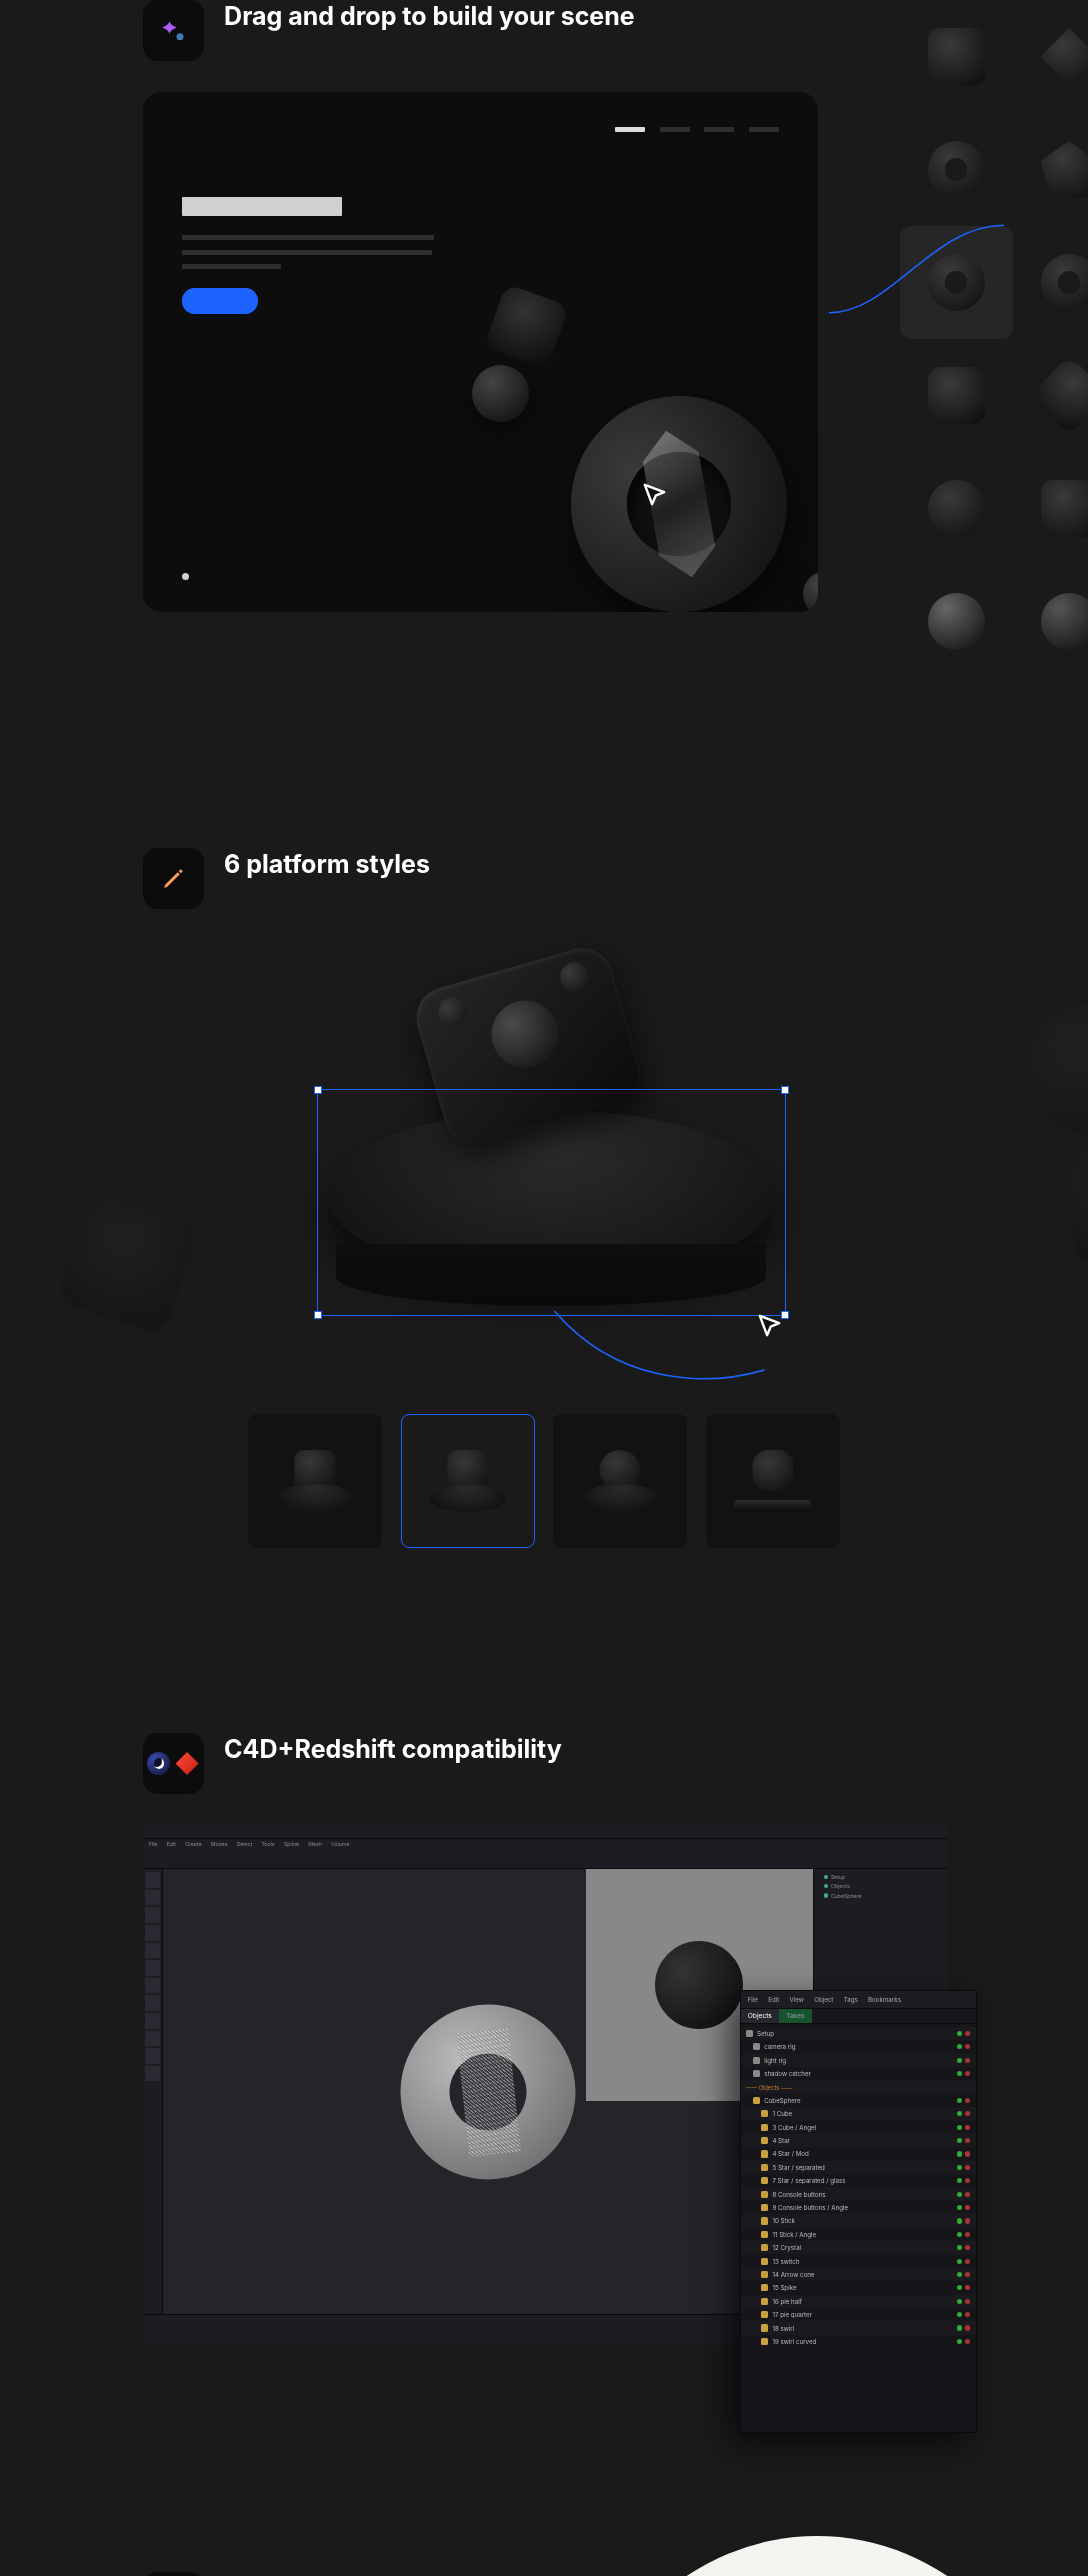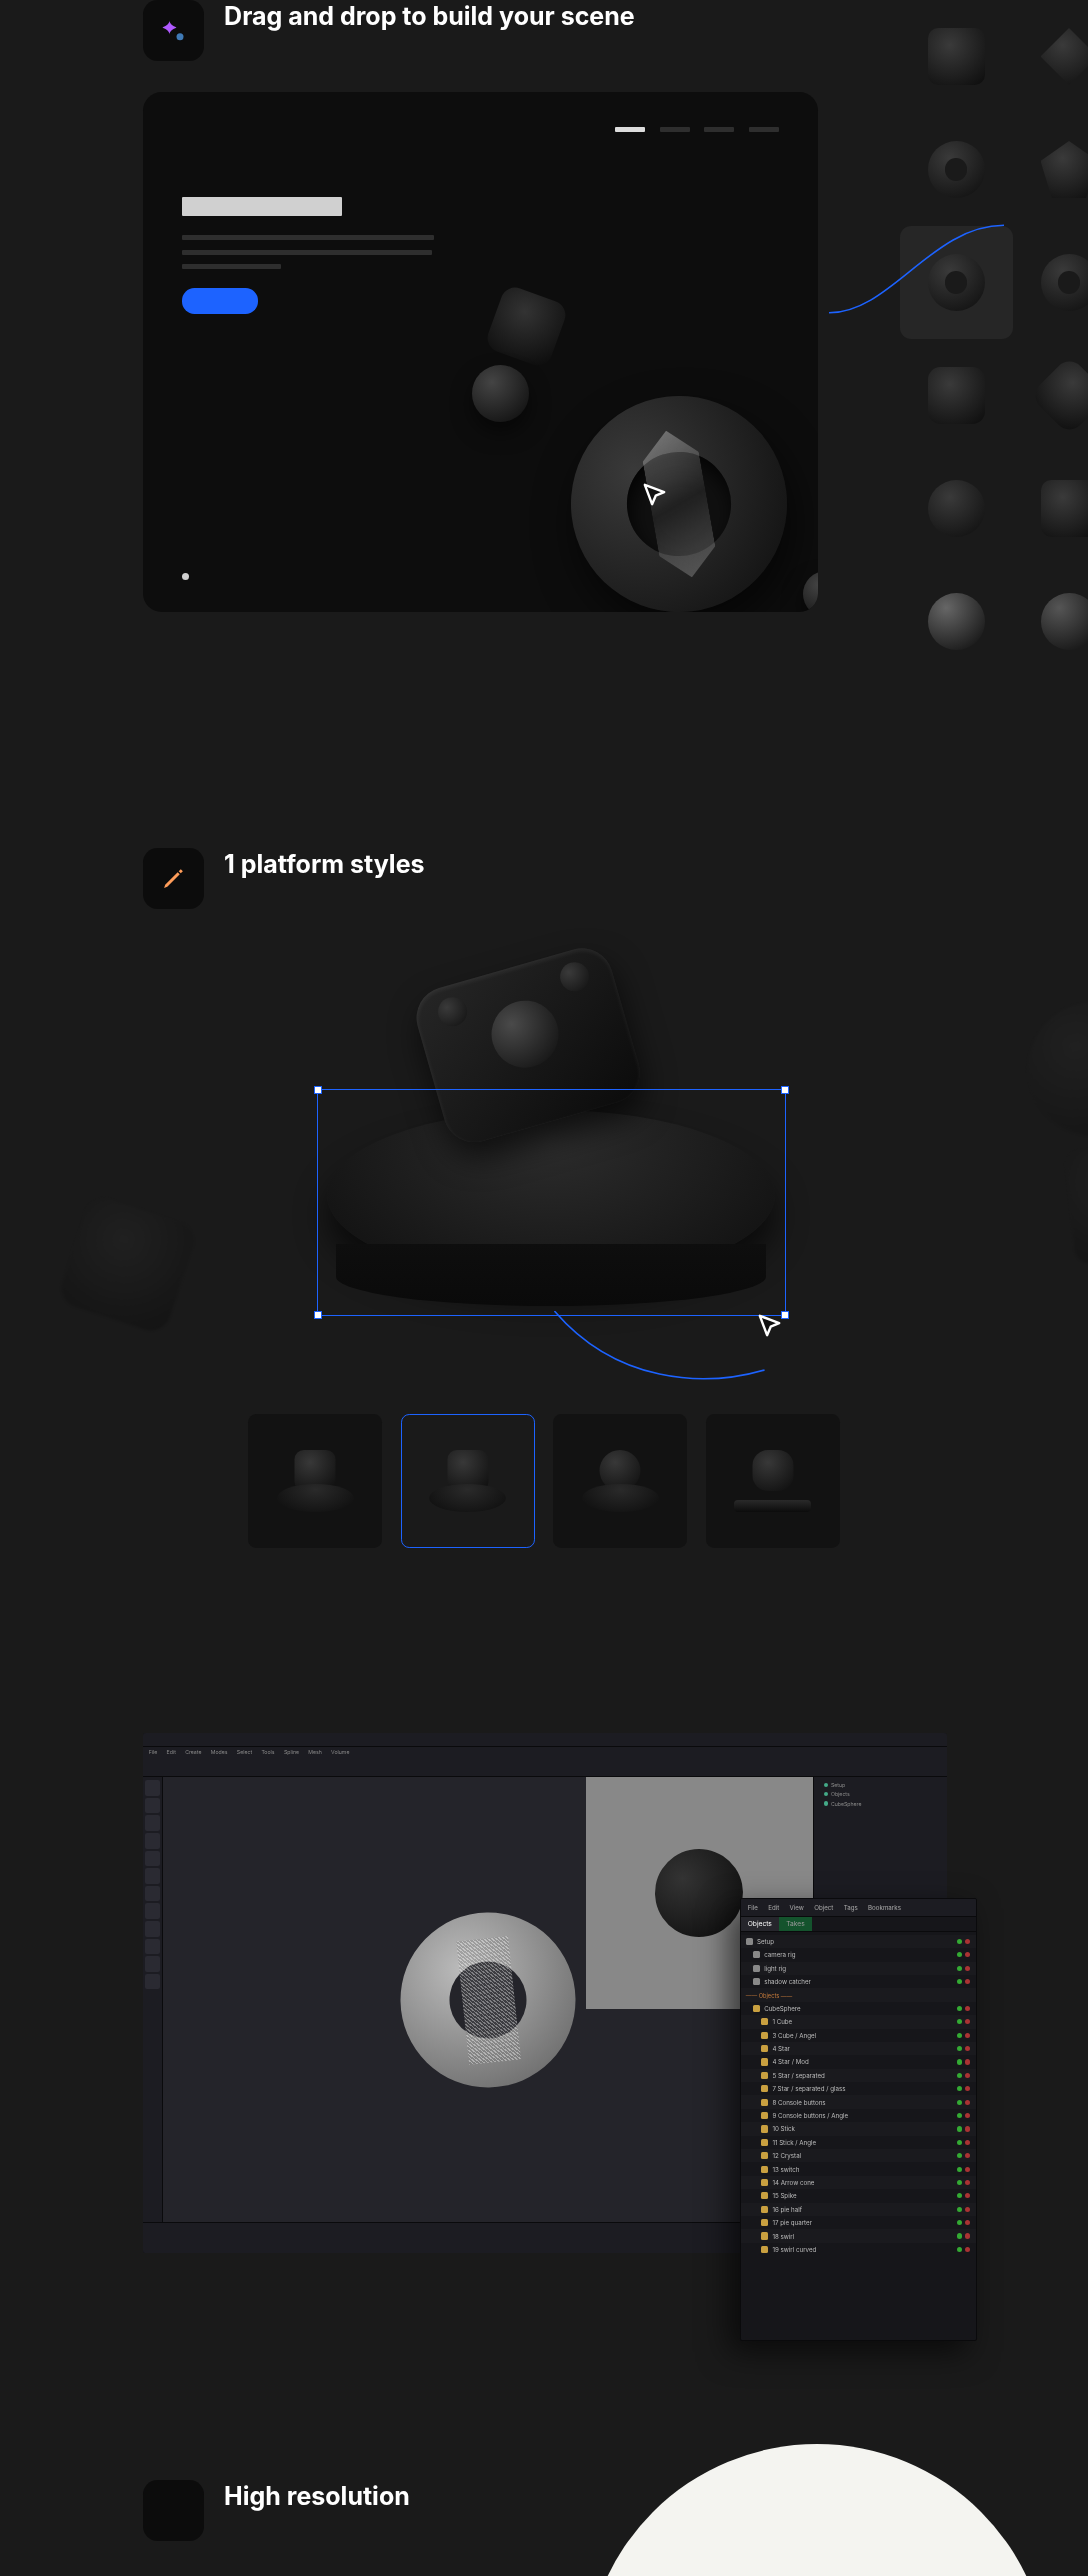--- a/index.html
+++ b/index.html
@@ -222,21 +222,21 @@
     </div>
   </section>
 
   <section class="sec2">
     <div class="header-row">
       <div class="icon-box sec2-icon">
         <svg class="pencil-ic" viewBox="0 0 24 24" width="25" height="25" fill="currentColor">
             <path d="M3 21l3-1 12-12-2-2L4 18l-1 3zM17 5l2 2 2-2-2-2-2 2z"></path>
           </svg>
       </div>
-      <div class="header-text">1 platform styles</div>
+      <div class="header-text">6 platform styles</div>
     </div>
 
     <div class="platform-stage">
       <div class="side-blur sb-left"></div>
       <div class="side-blur sb-right"></div>
       <div class="side-blur sb-right2"></div>
 
       <div class="platform-render">
         <div class="pedestal"></div>
         <div class="joystick">
@@ -282,20 +282,29 @@
       <div class="p-thumb">
           <div class="p-thumb-inner">
             <div class="pt-obj" style="border-radius:15.5px"></div>
             <div class="pt-base flat"></div>
           </div>
         </div>
     </div>
   </section>
 
   <section class="sec3">
+    <div class="header-row">
+      <div class="icon-box">
+        <div class="compat-icon">
+            <div class="c4d-logo"></div>
+            <div class="rs-logo"></div>
+          </div>
+      </div>
+      <div class="header-text">C4D+Redshift compatibility</div>
+    </div>
 
     <div style="position:relative">
       <div class="c4d-shot">
         <div class="c4d-topbar"></div>
         <div class="c4d-menubar">
             <span>File</span>
             <span>Edit</span>
             <span>Create</span>
             <span>Modes</span>
             <span>Select</span>

